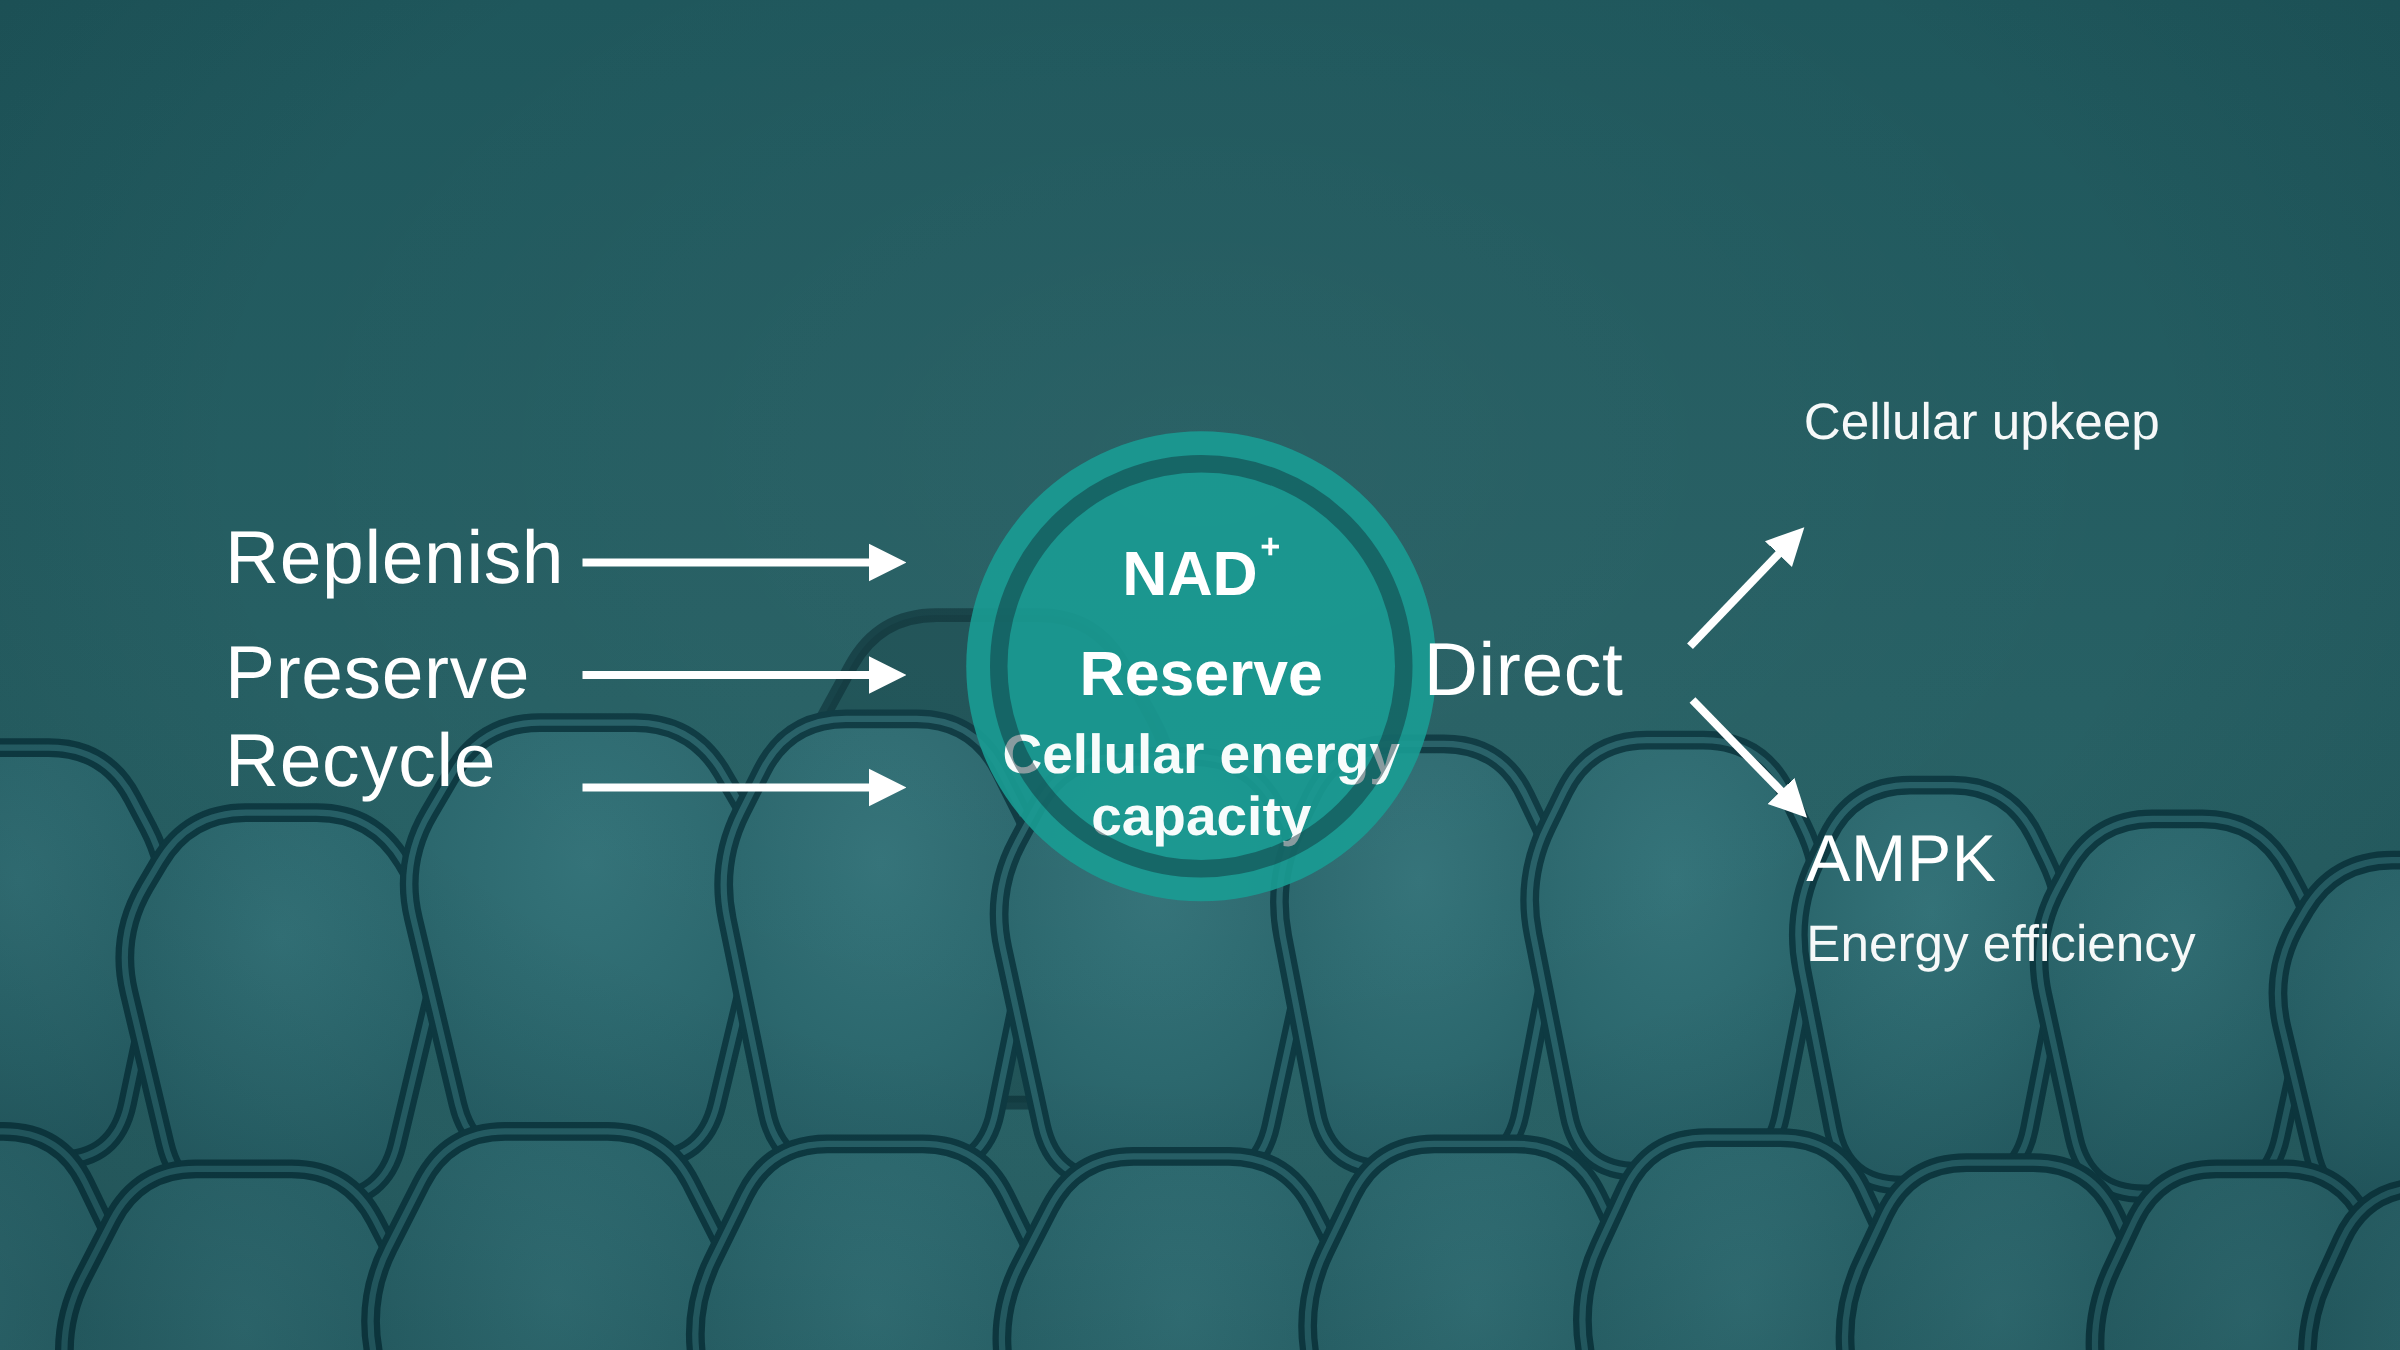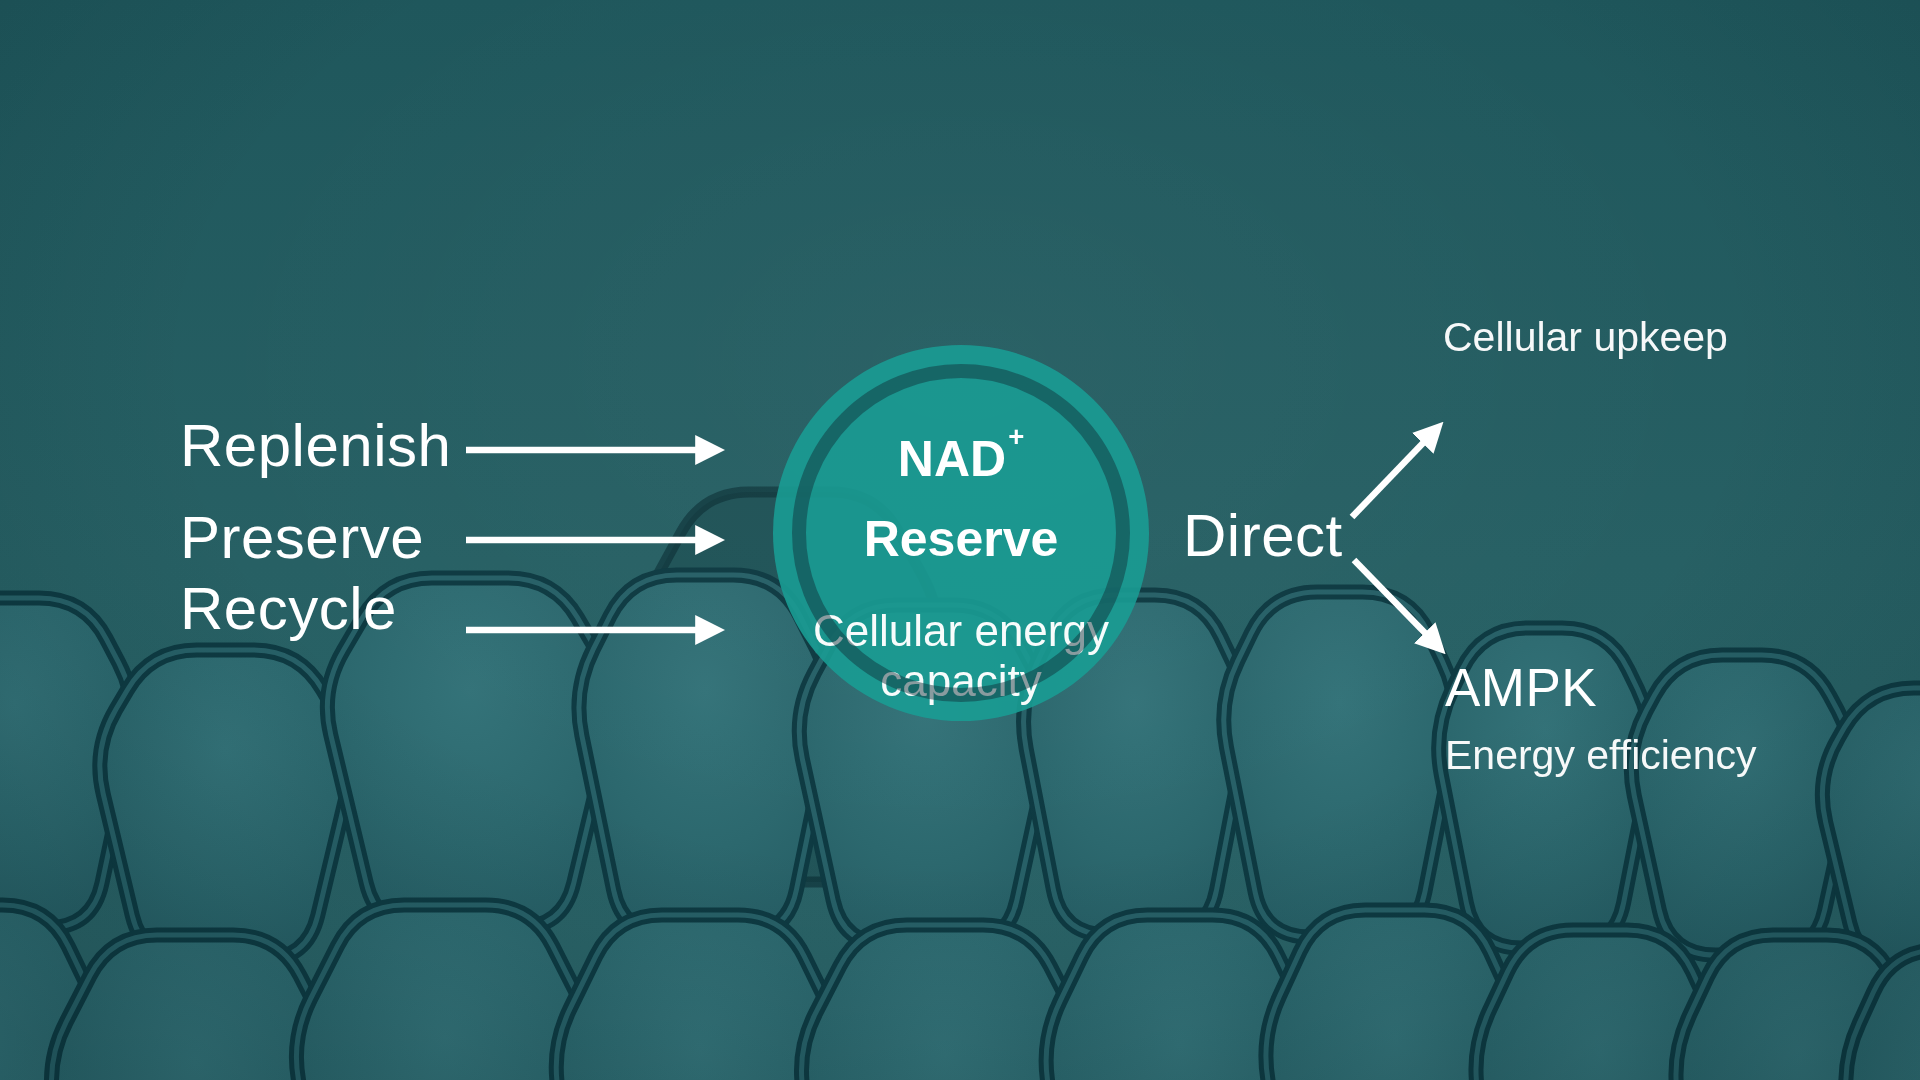--- a/index.html
+++ b/index.html
@@ -43,31 +43,30 @@
     border:14px solid var(--hub-ring);
     border-radius:50%;
   }
   .hub-title{
     font-size:50px;line-height:80px;font-weight:700;letter-spacing:0px;
   }
   .hub-title sup{
     font-size:0.55em;position:relative;top:-0.42em;margin-left:2px;font-weight:700;
   }
   .hub-sub{
-    margin-top:27px;
-    font-size:44px;line-height:50px;font-weight:400;
+    font-size:44px;line-height:50px;font-weight:700;
     color:rgba(255,255,255,0.97);
   }
   
   .input-label{
     position:absolute;left:180px;transform:translateY(-50%);
     font-size:60px;line-height:1;font-weight:400;letter-spacing:0.5px;
   }
   .direct-label{
-    position:absolute;left:1183px;top:536px;transform:translateY(-50%);
+    position:absolute;left:1139px;top:536px;transform:translateY(-50%);
     font-size:60px;line-height:1;font-weight:400;letter-spacing:0.5px;
   }
   .output-block{position:absolute;}
   .output-title{font-size:53px;line-height:60px;font-weight:400;letter-spacing:0.5px;}
   .output-sub{font-size:41px;line-height:48px;font-weight:400;margin-top:7px;color:rgba(255,255,255,0.96);text-align:center;}
   .out-sirtuins{left:1443px;top:306px;}
   .out-ampk{left:1445px;top:658px;}
   .out-ampk .output-sub{margin-top:13px;}
 </style>
 </head>

